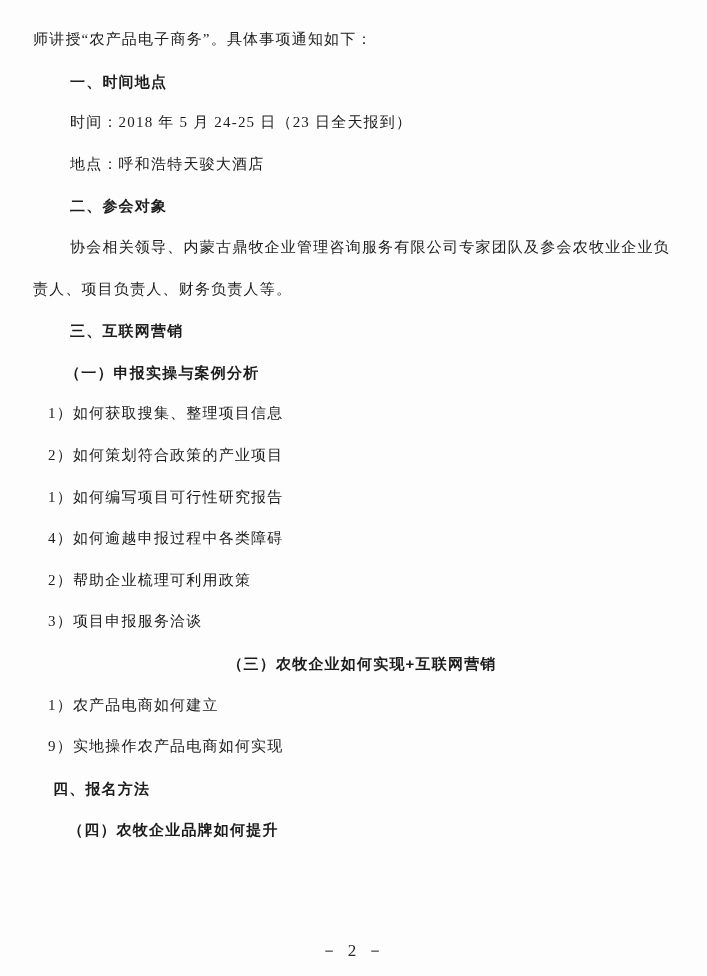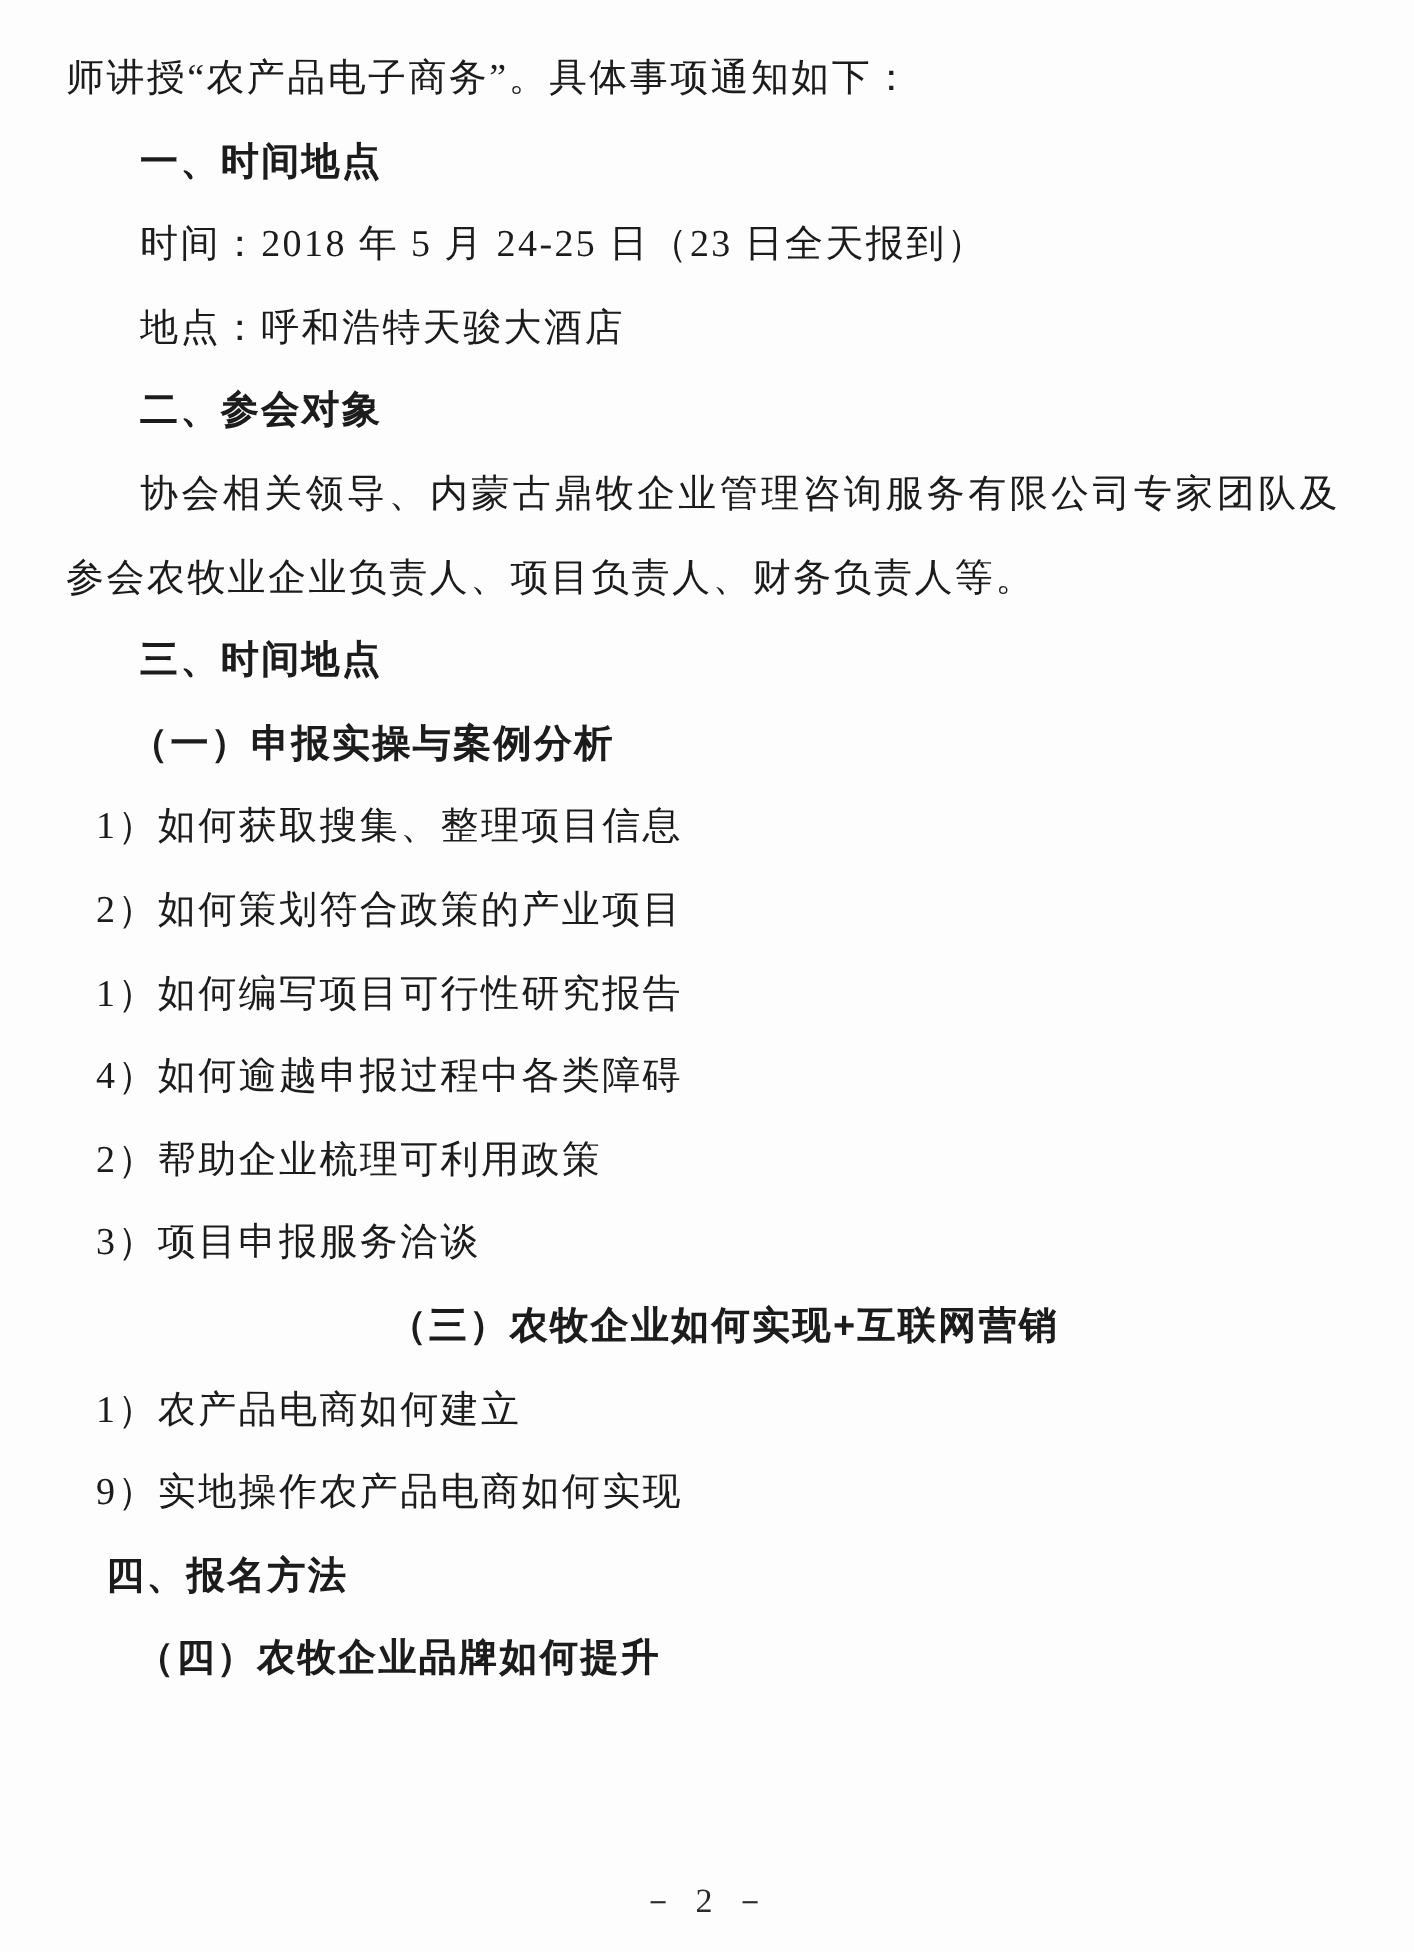--- a/index.html
+++ b/index.html
@@ -11,21 +11,21 @@
     color: #1c1c1c;
     font-family: "Liberation Serif", "DejaVu Serif", serif;
     overflow: hidden;
     box-sizing: border-box;
   }
   .content {
     padding: 19px 37px 0 33px;
   }
   p.line, p.para {
     margin: 0;
-    font-size: 19px;
+    font-size: 15px;
     line-height: 41.6px;
     letter-spacing: 1.2px;
   }
   p.line { white-space: nowrap; }
   p.para {
     text-align: justify;
     text-justify: inter-character;
     text-indent: 37px;
   }
   .h1 {
@@ -67,21 +67,21 @@
 
     <p class="line">师讲授“农产品电子商务”。具体事项通知如下：</p>
 
     <p class="line h1 i37">一、时间地点</p>
     <p class="line i37">时间：2018 年 5 月 24-25 日（23 日全天报到）</p>
     <p class="line i37">地点：呼和浩特天骏大酒店</p>
 
     <p class="line h1 i37">二、参会对象</p>
     <p class="para">协会相关领导、内蒙古鼎牧企业管理咨询服务有限公司专家团队及参会农牧业企业负责人、项目负责人、财务负责人等。</p>
 
-    <p class="line h1 i37">三、时间地点</p>
+    <p class="line h1 i37">三、互联网营销</p>
 
     <p class="line h2 i32">（一）申报实操与案例分析</p>
     <p class="line i15">1）如何获取搜集、整理项目信息</p>
     <p class="line i15">2）如何策划符合政策的产业项目</p>
     <p class="line i15">1）如何编写项目可行性研究报告</p>
     <p class="line i15">4）如何逾越申报过程中各类障碍</p>
 
     <p class="line i15">2）帮助企业梳理可利用政策</p>
     <p class="line i15">3）项目申报服务洽谈</p>
 

